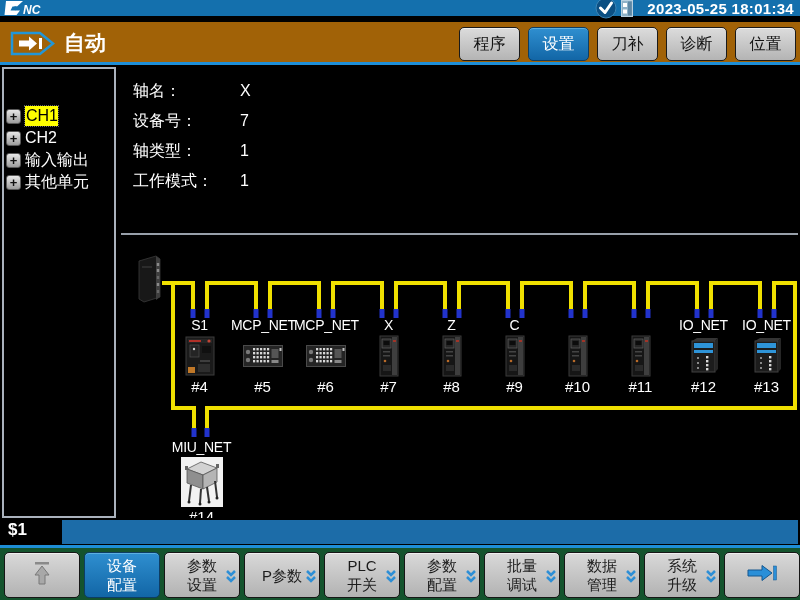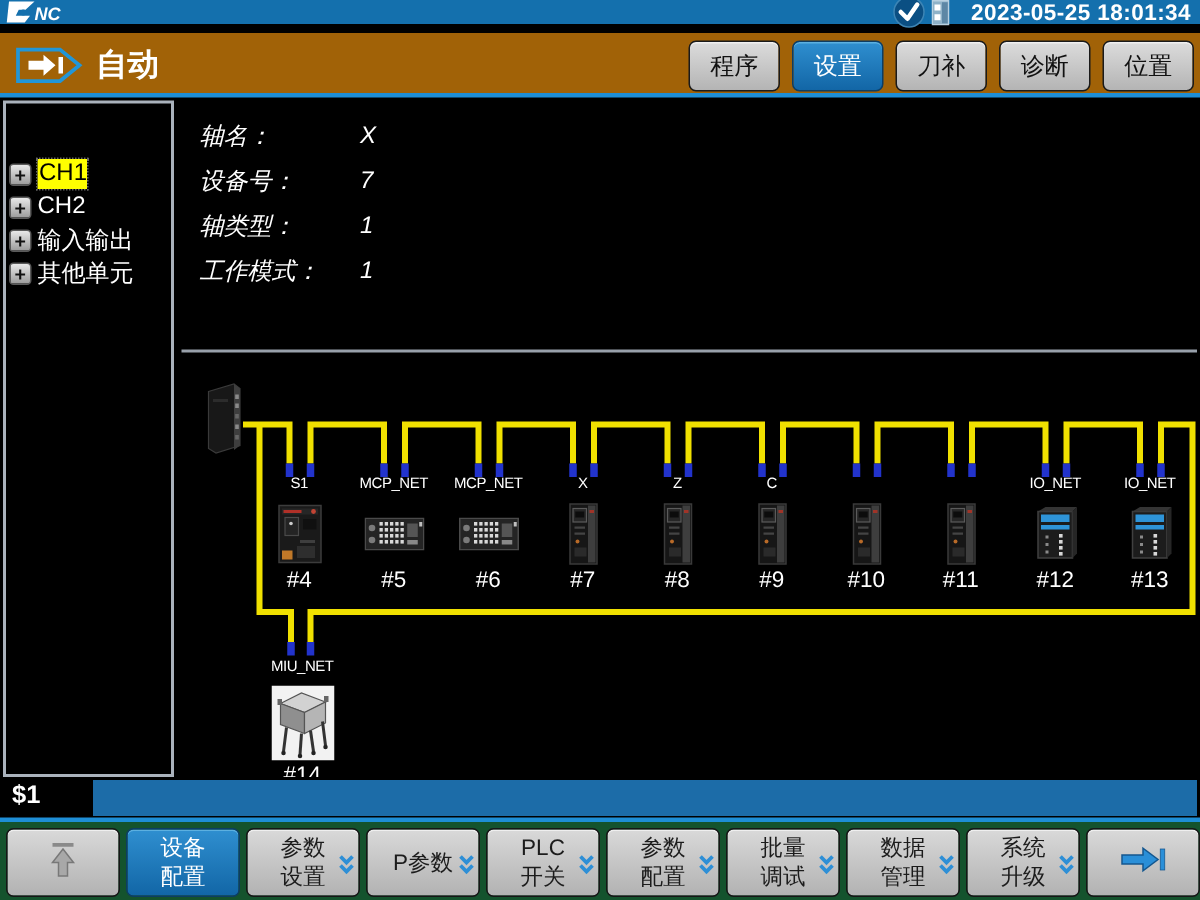--- a/index.html
+++ b/index.html
@@ -36,29 +36,29 @@
             background:linear-gradient(#e8e8e8,#9c9c9c);color:#111;font-size:13px;font-weight:bold;
             line-height:13px;text-align:center;box-sizing:border-box;flex:0 0 auto;}
   .tree-label{white-space:nowrap;}
   .tree-row.selected .tree-label{background:#ffff00;color:#000;outline:1px dotted #666;
             padding:1px 0 1px 1px;}
   .elbow{width:9px;height:11px;border-left:1px solid #d8d8d8;border-bottom:1px solid #d8d8d8;
          margin:0 5px 8px 9px;flex:0 0 auto;}
 
   
   .info{position:absolute;left:133px;top:76px;color:#fff;font-size:16px;}
-  .info-row{height:30px;display:flex;align-items:center;font-style:italic;}
+  .info-row{height:30px;display:flex;align-items:center;}
   .info-label{width:107px;}
   .divider{position:absolute;left:121px;top:233px;width:677px;height:2px;background:#98a0aa;}
 
   
   .wires{position:absolute;left:120px;top:236px;}
   .controller{position:absolute;left:136px;top:255px;}
   .device{position:absolute;width:63px;top:317px;text-align:center;}
-  .dev-label{height:17px;color:#fff;font-size:10px;letter-spacing:-0.3px;white-space:nowrap;}
+  .dev-label{height:17px;color:#fff;font-size:14px;letter-spacing:-0.3px;white-space:nowrap;}
   .dev-icon{height:44px;display:flex;align-items:center;justify-content:center;}
   .dev-num{height:18px;color:#fff;font-size:15px;}
   .device.miu{top:439px;width:63px;}
   .device.miu .dev-icon{height:52px;}
 
   
   .cmdbar{position:absolute;left:0;top:518px;width:800px;height:27px;background:#000;}
   .channel{position:absolute;left:8px;top:2px;color:#fff;font-weight:bold;font-size:17px;}
   .cmdfield{position:absolute;left:62px;top:2px;width:736px;height:24px;background:#1c6ca8;}
   .hsep-bot{position:absolute;left:0;top:545px;width:800px;height:3px;background:#1e8ed6;}

